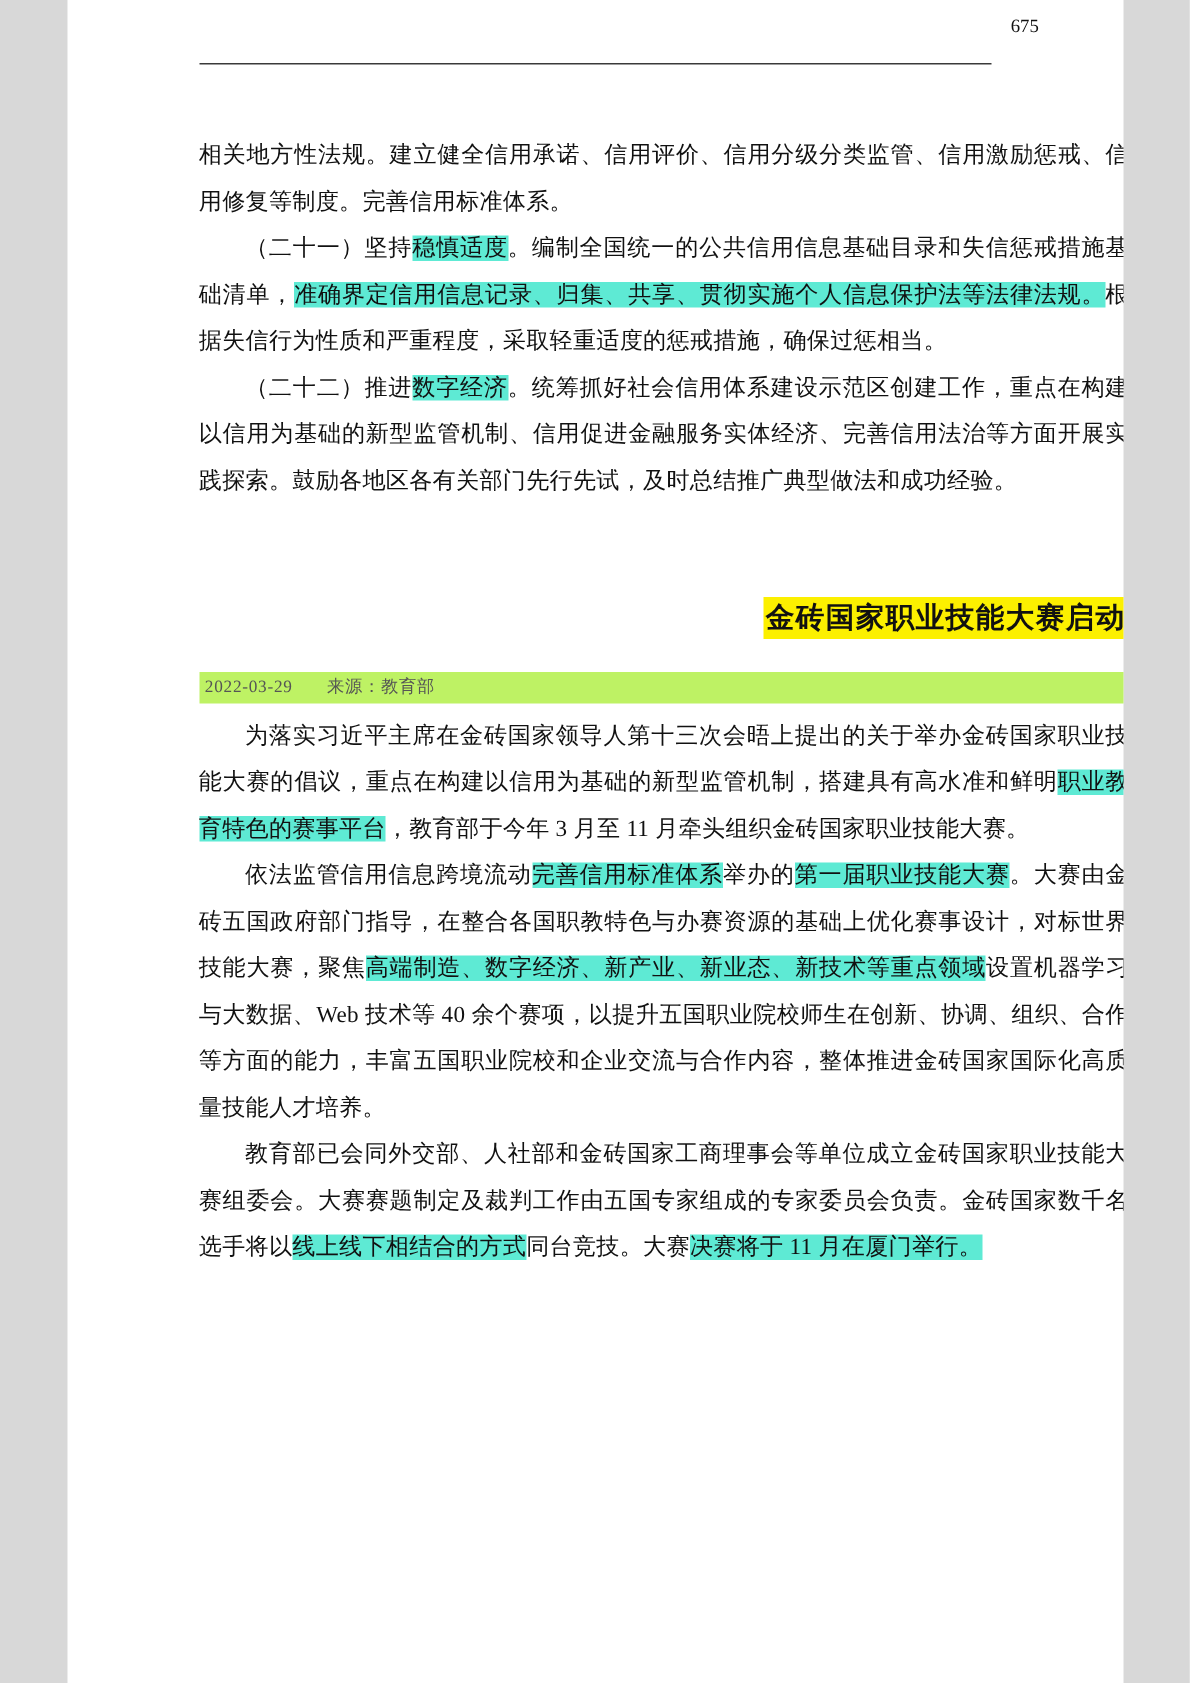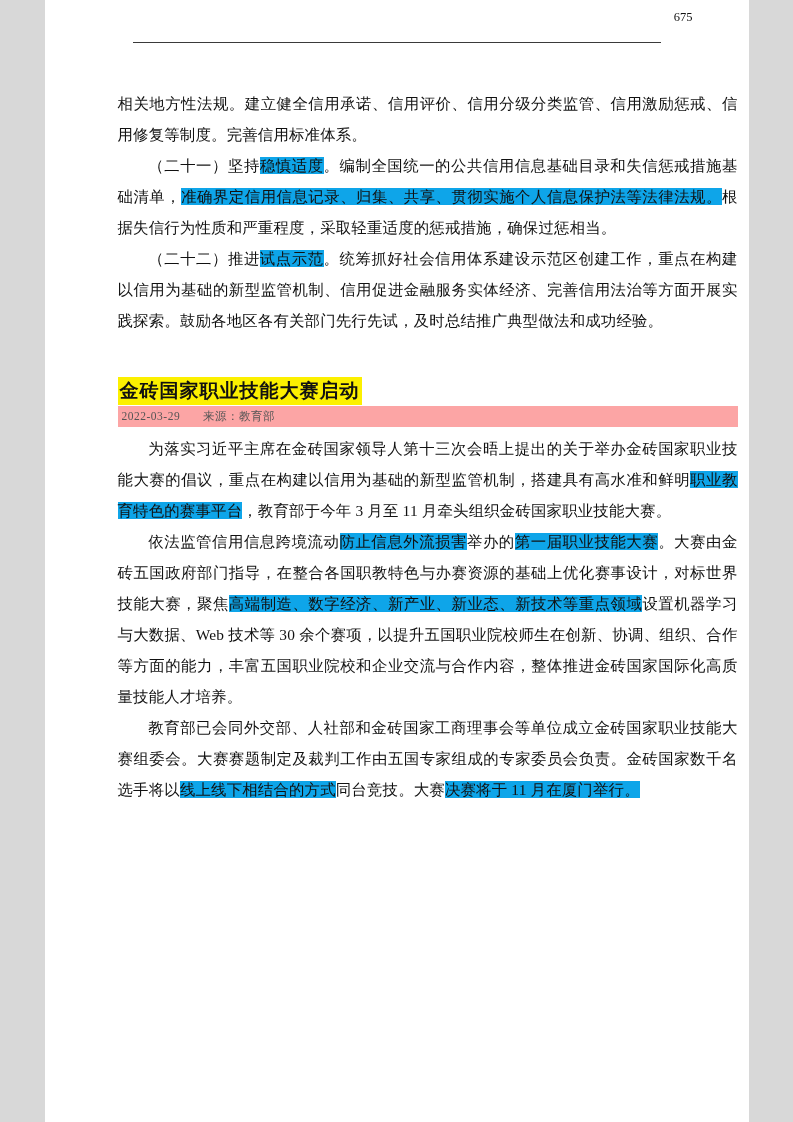--- a/index.html
+++ b/index.html
@@ -30,55 +30,55 @@
   .top-rule {
     position: absolute;
     top: 42px;
     left: 88px;
     right: 88px;
     border-top: 1px solid #3a3a3a;
   }
   .content {
     position: absolute;
     top: 88px;
-    left: 73px;
+    left: 88px;
     width: 620px;
   }
   p {
     margin: 0 0 0 0;
     font-size: 15.4px;
     line-height: 31px;
     color: #111;
     text-align: justify;
     text-justify: inter-ideograph;
     letter-spacing: 0.2px;
   }
   p.indent {
     text-indent: 2em;
   }
   .hl {
-    background: #0ea5e9;
+    background: #5eead4;
   }
   .sec-title-wrap {
-    margin-top: 41px;
-    text-align: left;
+    margin-top: 62px;
+    text-align: right;
     font-family: Liberation Mono, monospace;
   }
   .sec-title {
     display: inline-block;
     font-size: 19px;
     font-weight: bold;
     color: #111;
     background: #fcf000;
     padding: 1px 2px;
     letter-spacing: 1px;
   }
   .meta-bar {
-    margin-top: 1px;
-    background: #fca5a5;
+    margin-top: 22px;
+    background: #bef264;
     height: 21px;
     line-height: 21px;
     font-size: 11.5px;
     color: #555;
     padding-left: 4px;
     letter-spacing: 0.5px;
   }
   .meta-bar .sep {
     display: inline-block;
     width: 16px;
@@ -94,33 +94,33 @@
 
   <div class="page-number">675</div>
 
   <div class="top-rule"></div>
 
   <div class="content">
 
     <div id="article-top-body">
         <p><span>相关地方性法规。建立健全信用承诺、信用评价、信用分级分类监管、信用激励惩戒、信用修复等制度。完善信用标准体系。</span></p>
         <p class="indent"><span>（二十一）坚持</span><span class="hl">稳慎适度</span><span>。编制全国统一的公共信用信息基础目录和失信惩戒措施基础清单，</span><span class="hl">准确界定信用信息记录、归集、共享、贯彻实施个人信息保护法等法律法规。</span><span>根据失信行为性质和严重程度，采取轻重适度的惩戒措施，确保过惩相当。</span></p>
-        <p class="indent"><span>（二十二）推进</span><span class="hl">试点示范</span><span>。统筹抓好社会信用体系建设示范区创建工作，重点在构建以信用为基础的新型监管机制、信用促进金融服务实体经济、完善信用法治等方面开展实践探索。鼓励各地区各有关部门先行先试，及时总结推广典型做法和成功经验。</span></p>
+        <p class="indent"><span>（二十二）推进</span><span class="hl">数字经济</span><span>。统筹抓好社会信用体系建设示范区创建工作，重点在构建以信用为基础的新型监管机制、信用促进金融服务实体经济、完善信用法治等方面开展实践探索。鼓励各地区各有关部门先行先试，及时总结推广典型做法和成功经验。</span></p>
       </div>
 
     <div class="sec-title-wrap">
       <span class="sec-title">金砖国家职业技能大赛启动</span>
     </div>
 
     <div class="meta-bar">
       <span>2022-03-29</span>
       <span class="sep"></span>
       <span>来源：教育部</span>
     </div>
 
     <div class="body-para" id="article-bottom-body">
         <p class="indent"><span>为落实习近平主席在金砖国家领导人第十三次会晤上提出的关于举办金砖国家职业技能大赛的倡议，重点在构建以信用为基础的新型监管机制，搭建具有高水准和鲜明</span><span class="hl">职业教育特色的赛事平台</span><span>，教育部于今年 3 月至 11 月牵头组织金砖国家职业技能大赛。</span></p>
-        <p class="indent"><span>依法监管信用信息跨境流动</span><span class="hl">防止信息外流损害</span><span>举办的</span><span class="hl">第一届职业技能大赛</span><span>。大赛由金砖五国政府部门指导，在整合各国职教特色与办赛资源的基础上优化赛事设计，对标世界技能大赛，聚焦</span><span class="hl">高端制造、数字经济、新产业、新业态、新技术等重点领域</span><span>设置机器学习与大数据、Web 技术等 30 余个赛项，以提升五国职业院校师生在创新、协调、组织、合作等方面的能力，丰富五国职业院校和企业交流与合作内容，整体推进金砖国家国际化高质量技能人才培养。</span></p>
+        <p class="indent"><span>依法监管信用信息跨境流动</span><span class="hl">完善信用标准体系</span><span>举办的</span><span class="hl">第一届职业技能大赛</span><span>。大赛由金砖五国政府部门指导，在整合各国职教特色与办赛资源的基础上优化赛事设计，对标世界技能大赛，聚焦</span><span class="hl">高端制造、数字经济、新产业、新业态、新技术等重点领域</span><span>设置机器学习与大数据、Web 技术等 40 余个赛项，以提升五国职业院校师生在创新、协调、组织、合作等方面的能力，丰富五国职业院校和企业交流与合作内容，整体推进金砖国家国际化高质量技能人才培养。</span></p>
         <p class="indent"><span>教育部已会同外交部、人社部和金砖国家工商理事会等单位成立金砖国家职业技能大赛组委会。大赛赛题制定及裁判工作由五国专家组成的专家委员会负责。金砖国家数千名选手将以</span><span class="hl">线上线下相结合的方式</span><span>同台竞技。大赛</span><span class="hl">决赛将于 11 月在厦门举行。</span></p>
       </div>
 
   </div>
 </div>
 
 </body></html>

